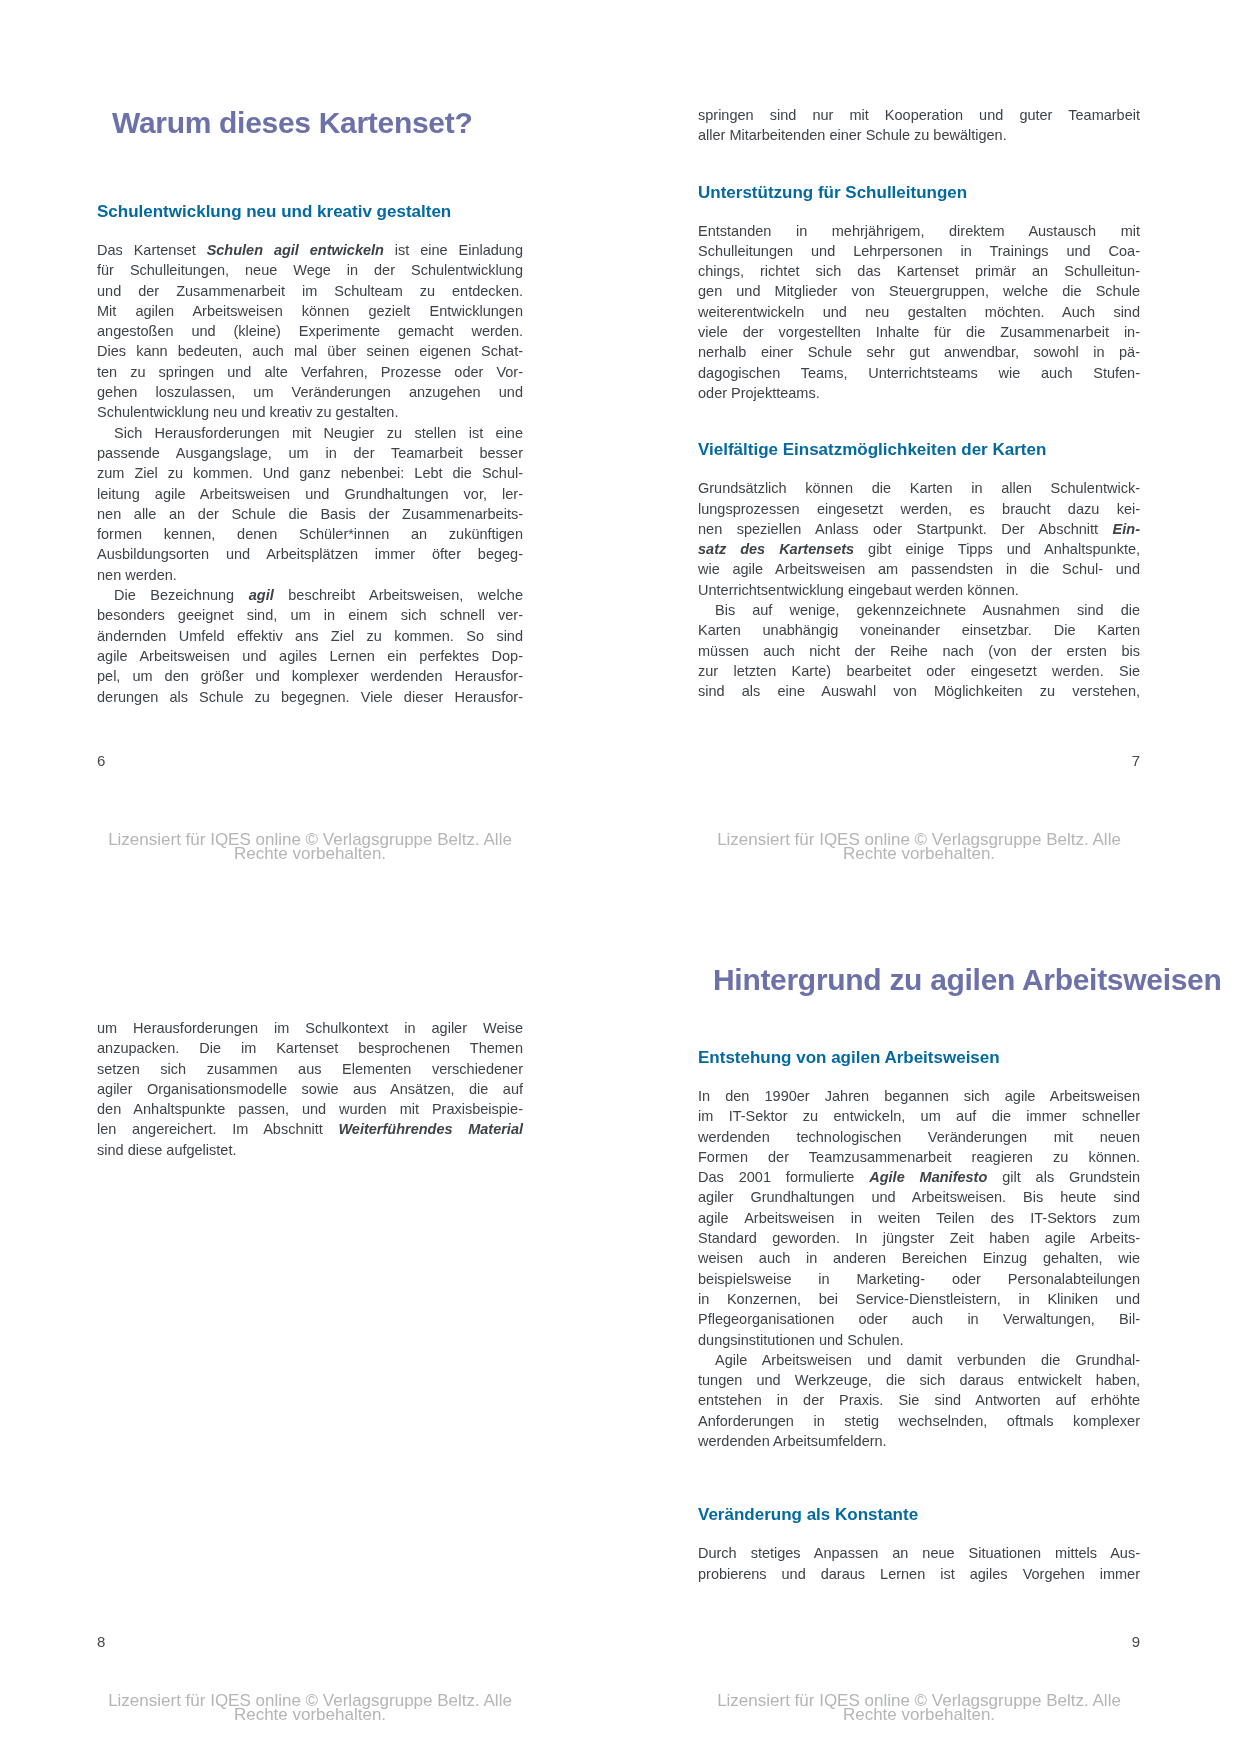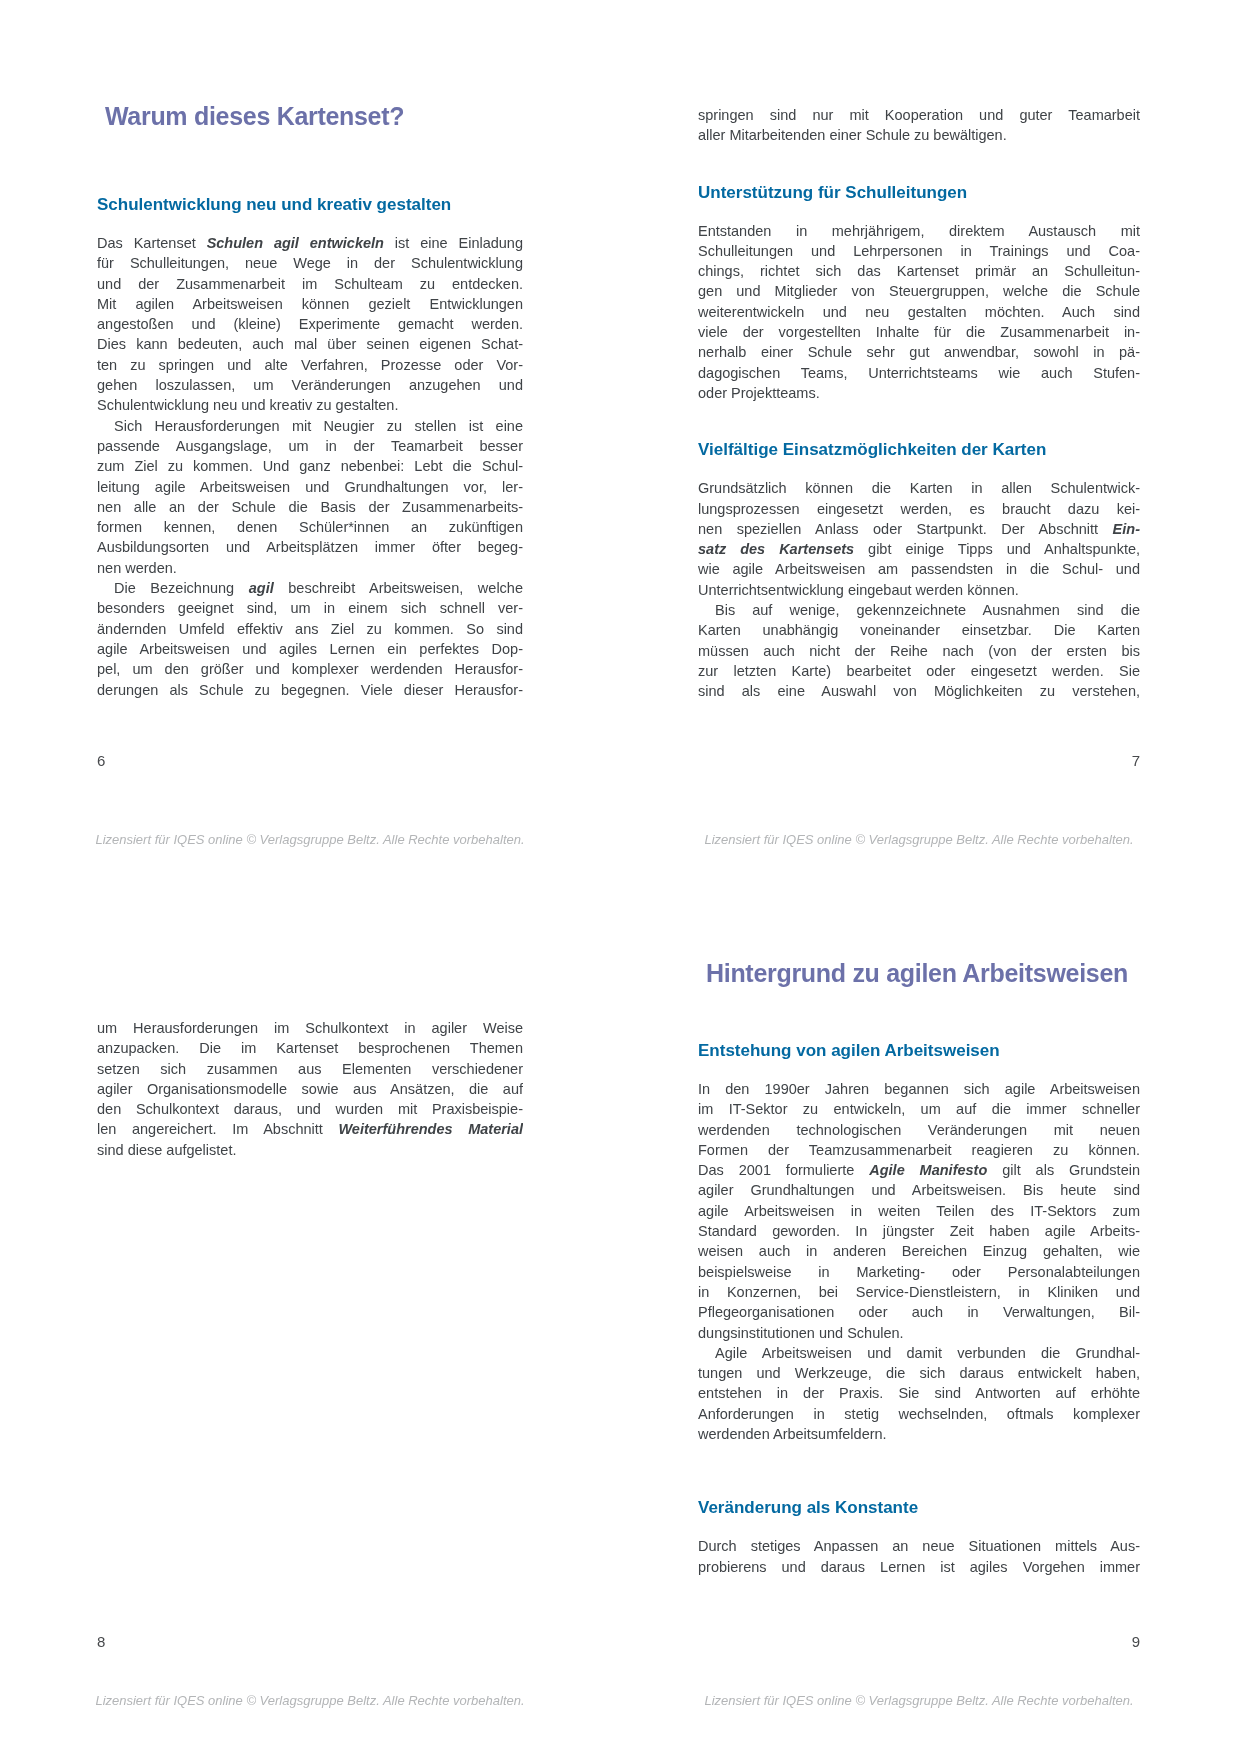--- a/index.html
+++ b/index.html
@@ -11,26 +11,26 @@
     font-family: "Liberation Sans", "DejaVu Sans", sans-serif;
     overflow: hidden;
   }
   .page { position: absolute; }
   #p6 { left: 97px;  top: 93px;  width: 426px; }
   #p7 { left: 698px; top: 105px; width: 442px; }
   #p8 { left: 97px;  top: 1018px; width: 426px; }
   #p9 { left: 698px; top: 950px; width: 442px; }
 
   .title {
-    font-size: 25px;
+    font-size: 30px;
     font-weight: 700;
     color: #6c71a9;
     letter-spacing: -0.3px;
     line-height: 30px;
-    margin: 8px;
+    margin: 15px;
     white-space: nowrap;
   }
   .t6 { margin-bottom: 63px; }
   .t9 { margin-bottom: 52px; }
 
   .shead {
     font-size: 17px;
     font-weight: 700;
     color: #0369a1;
     line-height: 22px;
@@ -61,25 +61,24 @@
     color: #47494c;
     line-height: 18px;
   }
   #n6 { left: 97px;  top: 752px; }
   #n7 { left: 698px; top: 752px;  width: 442px; text-align: right; }
   #n8 { left: 97px;  top: 1633px; }
   #n9 { left: 698px; top: 1633px; width: 442px; text-align: right; }
 
   .foot {
     position: absolute;
-    font-size: 13px;
+    font-size: 17px;
     color: #b3b5b7;
     text-align: center;
     line-height: 14px;
-    font-style: italic;
   }
   #f6 { left: 87px;  top: 833px;  width: 446px; }
   #f7 { left: 688px; top: 833px;  width: 462px; }
   #f8 { left: 87px;  top: 1694px; width: 446px; }
   #f9 { left: 688px; top: 1694px; width: 462px; }
 </style>
 </head>
 <body>
 
 <div class="sheet">
@@ -157,21 +156,21 @@
       </div>
   </section>
 
   <section class="page" id="p8">
     <div class="sections">
         <div class="para">
           <div class="line">um Herausforderungen im Schulkontext in agiler Weise</div>
           <div class="line">anzupacken. Die im Kartenset besprochenen Themen</div>
           <div class="line">setzen sich zusammen aus Elementen verschiedener</div>
           <div class="line">agiler Organisationsmodelle sowie aus Ansätzen, die auf</div>
-          <div class="line">den Schulkontext daraus, und wurden mit Praxisbeispie-</div>
+          <div class="line">den Anhaltspunkte passen, und wurden mit Praxisbeispie-</div>
           <div class="line">len angereichert. Im Abschnitt <span class="bi">Weiterführendes Material</span></div>
           <div class="line end">sind diese aufgelistet.</div>
         </div>
       </div>
   </section>
 
   <section class="page" id="p9">
     <h1 class="title t9">Hintergrund zu agilen Arbeitsweisen</h1>
     <div class="sections">
         <div class="shead">Entstehung von agilen Arbeitsweisen</div>

